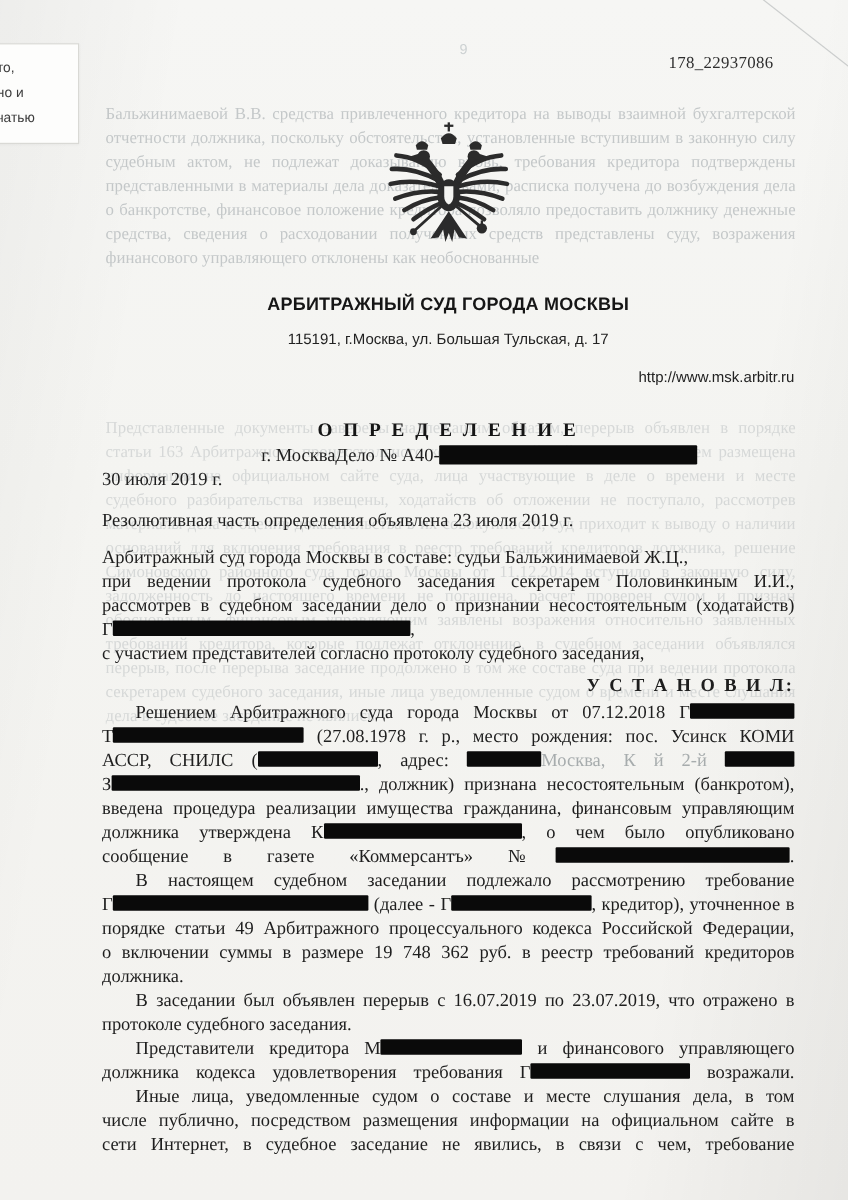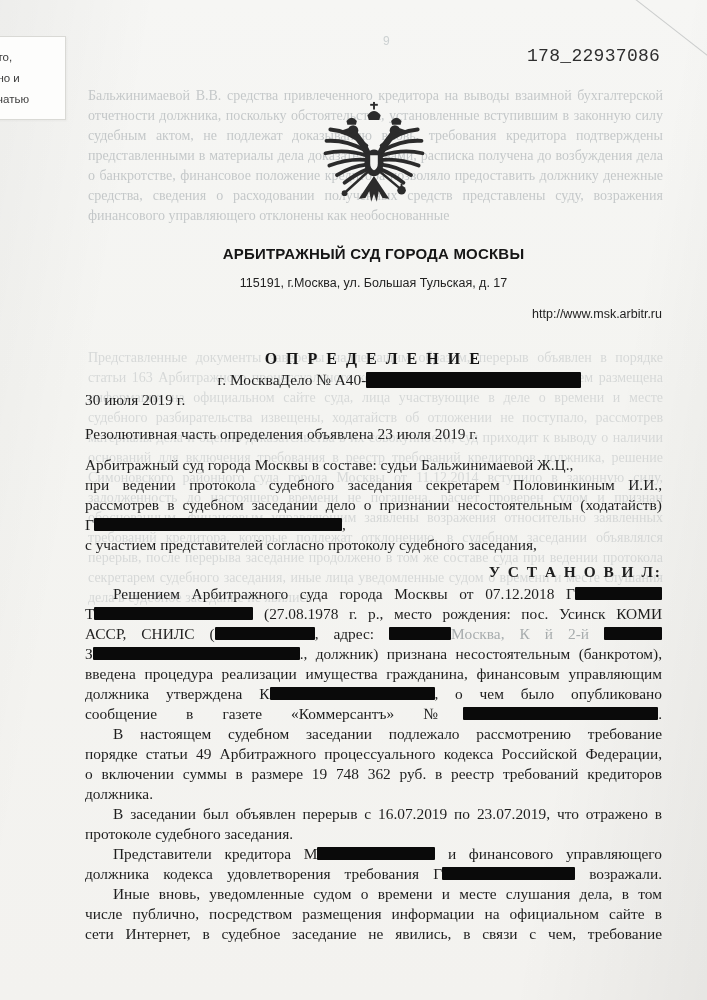--- a/index.html
+++ b/index.html
@@ -30,23 +30,23 @@
     background:#fdfdfc;border:1px solid #d9d9d5;
     box-shadow:1px 1px 2px rgba(0,0,0,0.04);z-index:4;overflow:hidden;
   }
   .sticker-inner{
     margin:10px 0 0 -2px;
     font-family:"Liberation Sans", sans-serif;
     font-size:11.5px;line-height:21px;color:#3d3d3d;
   }
   
   .scan-id{
-    position:absolute;top:46px;left:527px;z-index:4;
-    font-family:Liberation Mono, monospace;
-    font-size:18px;letter-spacing:0.3px;color:#2e2e2e;
+    position:absolute;top:46px;left:557px;z-index:4;
+    font-family:Liberation Serif, serif;
+    font-size:14px;letter-spacing:0.3px;color:#2e2e2e;
   }
   .page-num{
     position:absolute;top:34px;left:383px;z-index:2;
     font-family:"Liberation Sans", sans-serif;
     font-size:12px;color:#ccd1d2;
   }
   
   .content{position:absolute;left:85px;right:45px;top:100px;z-index:2;}
   .emblem{width:100%;text-align:center;height:118px;}
   .court-name{
@@ -182,25 +182,26 @@
       <div class="ln c"><span>У С Т А Н О В И Л:</span></div>
       <div style="height: 2px;"></div>
       <div class="ln ji"><span>Решением Арбитражного суда города Москвы от 07.12.2018 Г</span><span class="redact" style="width: 87px; background: rgb(10, 10, 10);"></span></div>
       <div class="ln j"><span>Т</span><span class="redact" style="width: 159px; background: rgb(10, 10, 10);"></span><span> (27.08.1978 г. р., место рождения: пос. Усинск КОМИ</span></div>
       <div class="ln j"><span>АССР, СНИЛС (</span><span class="redact" style="width: 100px; background: rgb(10, 10, 10);"></span><span>, адрес: </span><span class="redact" style="width: 62px; background: rgb(10, 10, 10);"></span><span class="gh">Москва, К</span> <span class="gh">й 2-й</span> <span class="redact" style="width: 58px; background: rgb(10, 10, 10);"></span></div>
       <div class="ln j"><span>З</span><span class="redact" style="width: 207px; background: rgb(10, 10, 10);"></span><span>., должник) признана несостоятельным (банкротом),</span></div>
       <div class="ln j"><span>введена процедура реализации имущества гражданина, финансовым управляющим</span></div>
       <div class="ln j"><span>должника утверждена К</span><span class="redact" style="width: 165px; background: rgb(10, 10, 10);"></span><span>, о чем было опубликовано</span></div>
       <div class="ln j"><span>сообщение в газете «Коммерсантъ» №</span><span class="redact" style="width: 195px; background: rgb(10, 10, 10);"></span><span>.</span></div>
       <div class="ln ji"><span>В настоящем судебном заседании подлежало рассмотрению требование</span></div>
+      <div class="ln j"><span>Г</span><span class="redact" style="width: 213px; background: rgb(10, 10, 10);"></span><span> (далее - Г</span><span class="redact" style="width: 117px; background: rgb(10, 10, 10);"></span><span>, кредитор), уточненное в</span></div>
       <div class="ln j"><span>порядке статьи 49 Арбитражного процессуального кодекса Российской Федерации,</span></div>
       <div class="ln j"><span>о включении суммы в размере 19 748 362 руб. в реестр требований кредиторов</span></div>
       <div class="ln l"><span>должника.</span></div>
       <div class="ln ji"><span>В заседании был объявлен перерыв с 16.07.2019 по 23.07.2019, что отражено в</span></div>
       <div class="ln l"><span>протоколе судебного заседания.</span></div>
       <div class="ln ji"><span>Представители кредитора М</span><span class="redact" style="width: 118px; background: rgb(10, 10, 10);"></span><span> и финансового управляющего</span></div>
       <div class="ln j"><span>должника кодекса удовлетворения требования Г</span><span class="redact" style="width: 133px; background: rgb(10, 10, 10);"></span><span> возражали.</span></div>
-      <div class="ln ji"><span>Иные вновь, уведомленные судом о времени и месте слушания дела, в том</span></div>
+      <div class="ln ji"><span>Иные лица, уведомленные судом о составе и месте слушания дела, в том</span></div>
       <div class="ln j"><span>числе публично, посредством размещения информации на официальном сайте в</span></div>
       <div class="ln j"><span>сети Интернет, в судебное заседание не явились, в связи с чем, требование</span></div>
     </div>
 
 </div>
 
 </body></html>

